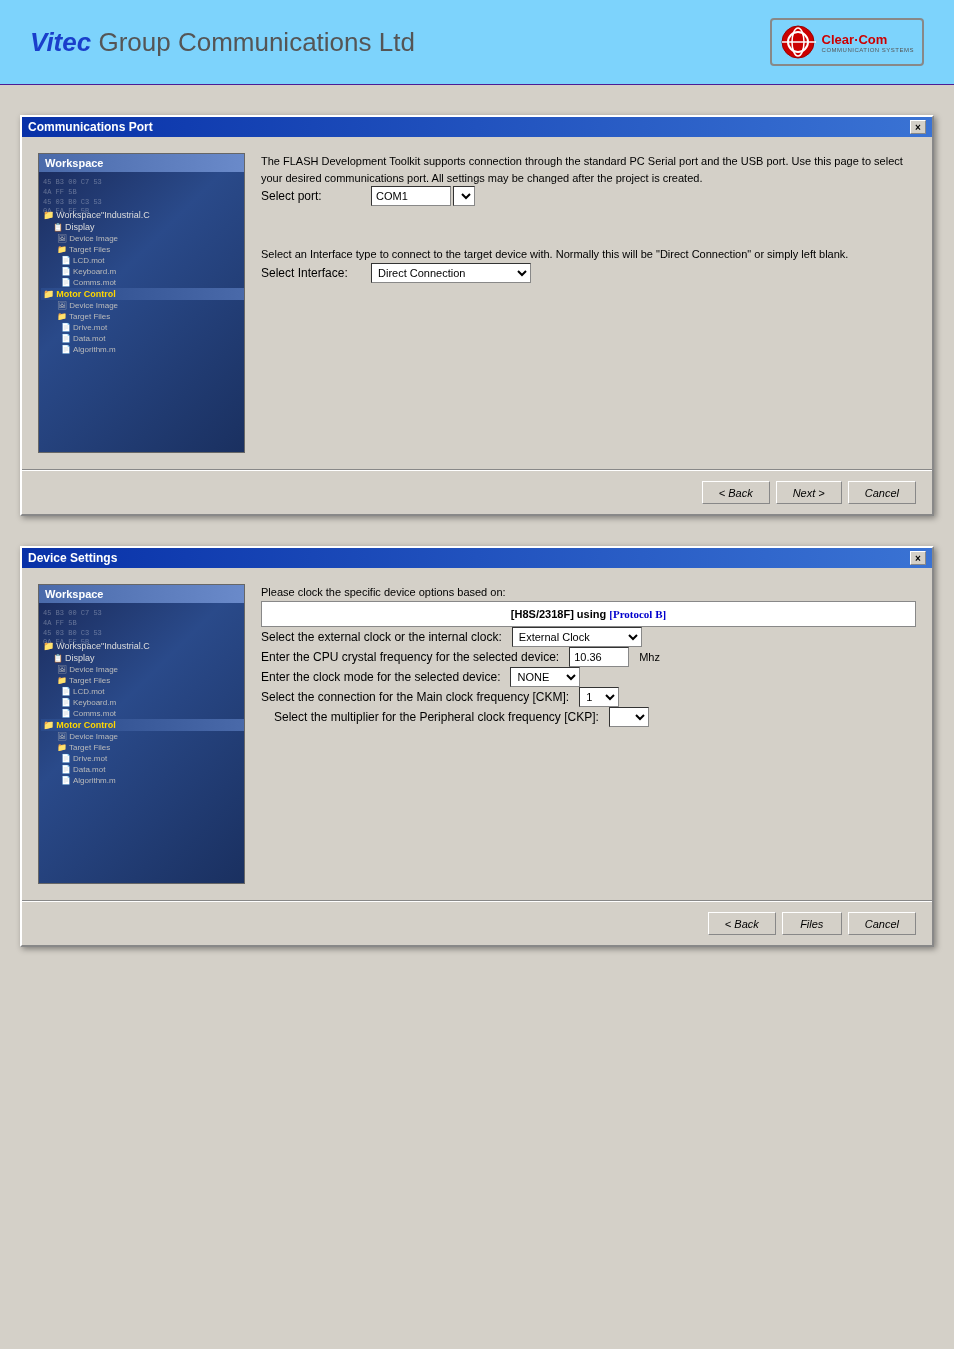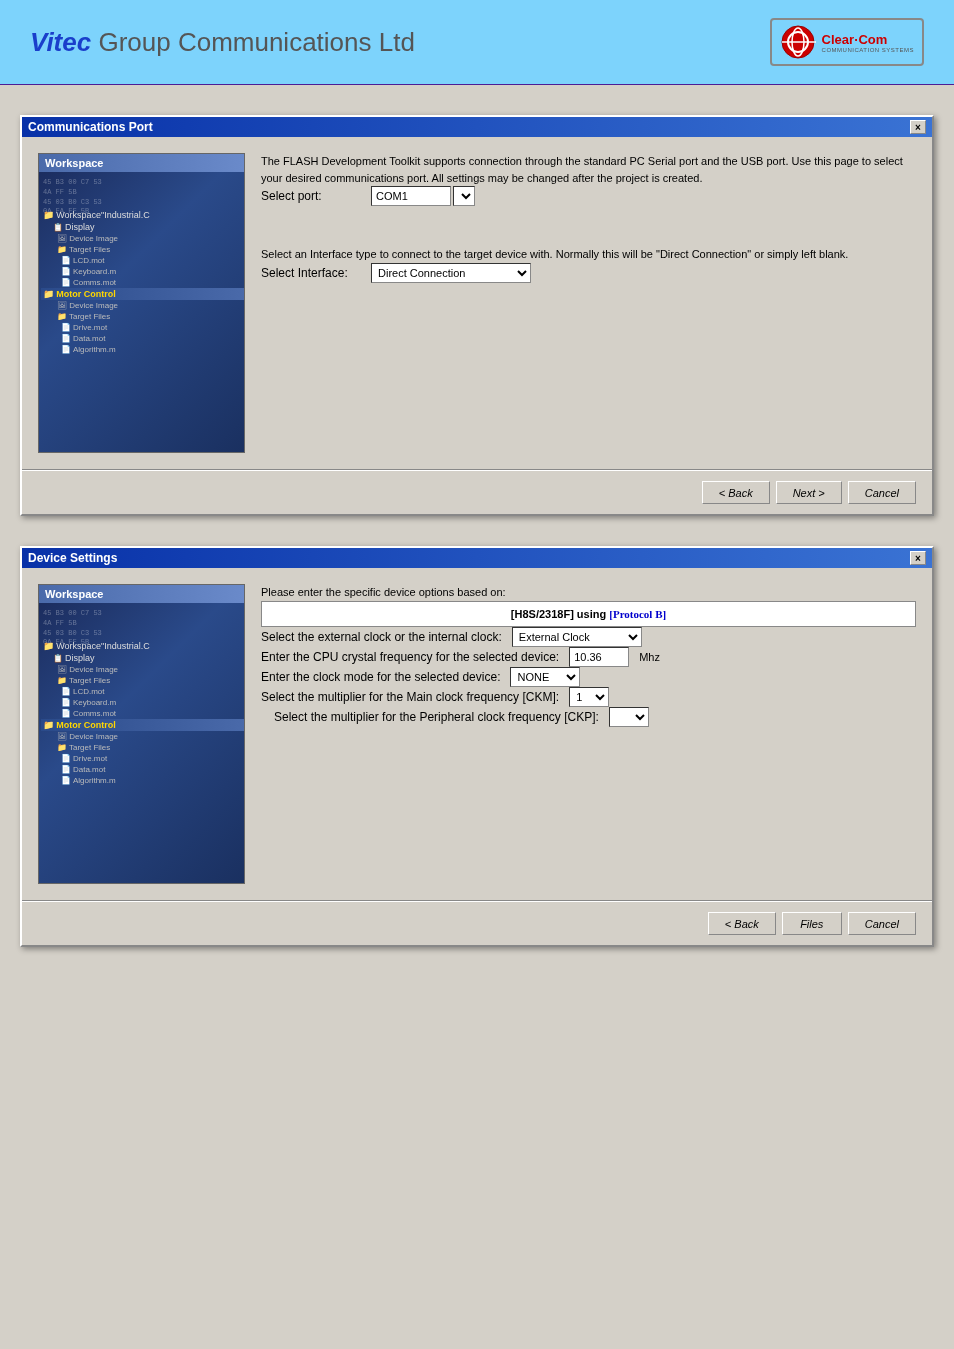--- a/index.html
+++ b/index.html
@@ -440,21 +440,21 @@
               <span>Data.mot</span>
           </div>
           <div class="ws-tree-item" style="padding-left:20px;font-size:8px;color:#bbb;">
             <span>📄</span>
               <span>Algorithm.m</span>
           </div>
         </div>
       </div>
 
       <div class="dialog-right">
-        <p class="info-text">Please enter the specific device options based on:</p>
+        <p class="info-text">Please clock the specific device options based on:</p>
 
         <div class="info-box" style="border:1px solid #888;">
           <span>
             [H8S/2318F] using <span class="protocol-highlight">[Protocol B]</span>
           </span>
         </div>
 
         <div class="form-row">
           <span class="form-label" style="min-width:180px;">Select the external clock or the internal clock:</span>
           <select class="win-select" style="width:130px;">
@@ -470,21 +470,21 @@
         </div>
 
         <div class="form-row">
           <span class="form-label" style="min-width:180px;">Enter the clock mode for the selected device:</span>
           <select class="win-select none-select">
             <option>NONE</option>
           </select>
         </div>
 
         <div class="form-row">
-          <span class="form-label" style="min-width:180px;">Select the multiplier for the Main clock frequency [CKM]:</span>
+          <span class="form-label" style="min-width:180px;">Select the connection for the Main clock frequency [CKM]:</span>
           <select class="win-select multiplier-select">
             <option>1</option>
             <option>2</option>
             <option>4</option>
           </select>
         </div>
 
         <div class="form-row">
           <span class="form-label" style="min-width:180px;margin-left:13px;">Select the multiplier for the Peripheral clock frequency [CKP]:</span>
           <select class="win-select multiplier-select">

